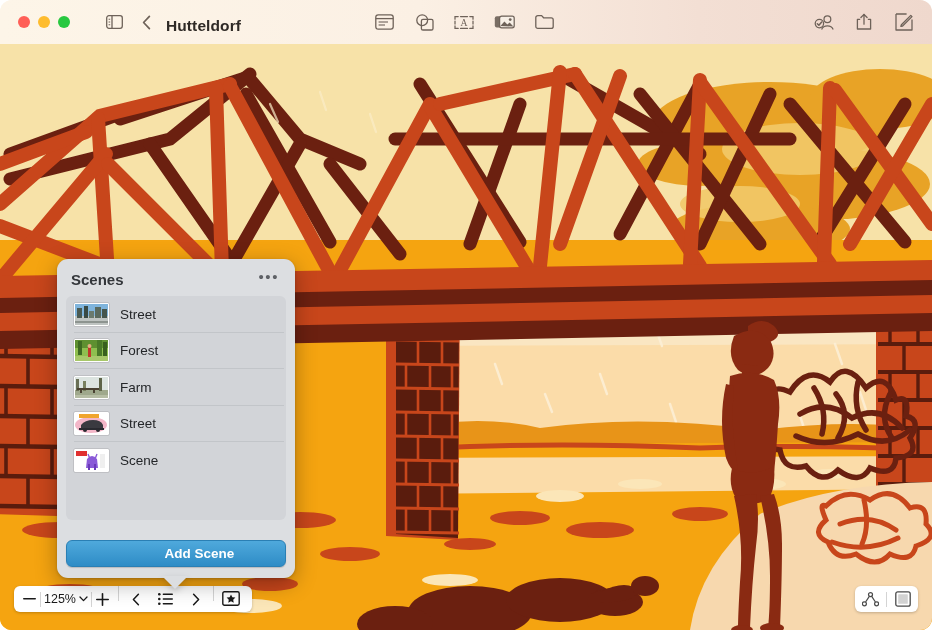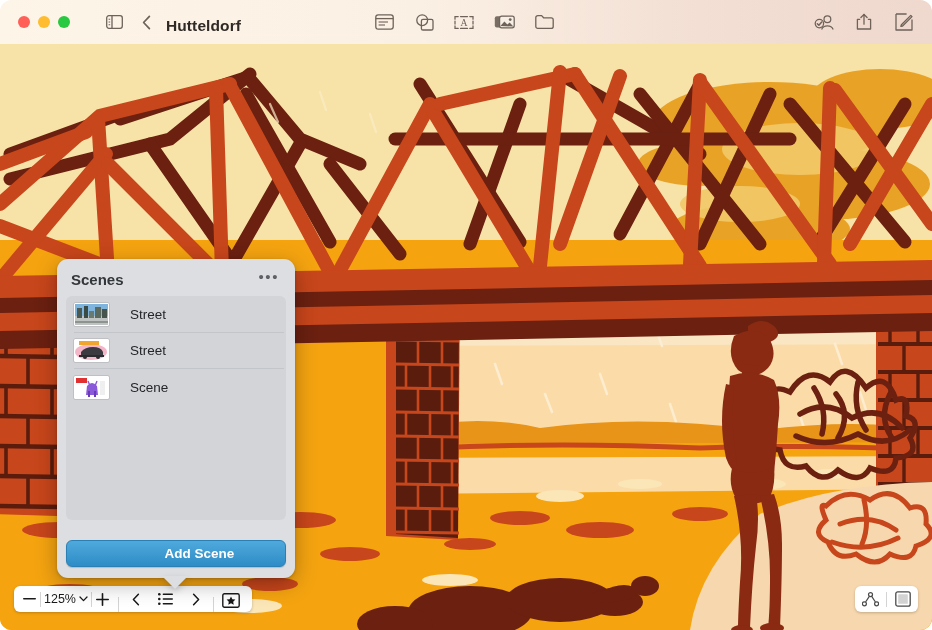--- a/index.html
+++ b/index.html
@@ -119,21 +119,21 @@
     width: 35px; height: 23px;
     background: #fff;
     border: 1px solid #fff;
     border-radius: 1px;
     box-shadow: 0 0 0 0.5px rgba(0,0,0,0.18);
     overflow: hidden;
     flex: none;
   }
   .thumb svg { display: block; }
   .scene-label {
-    margin-left: 21px;
+    margin-left: 11px;
     font-size: 13.5px; color: #242629;
   }
   .scene-row.selected .scene-label { color: #ffffff; }
   .add-scene {
     position: absolute;
     left: 9px; bottom: 11px;
     width: 220px; height: 27px;
     border-radius: 6px;
     background: linear-gradient(to bottom, #4FA9DC 0%, #2E8CC6 100%);
     border: 1px solid #2A7FB4;
@@ -145,21 +145,21 @@
   }
 
   
   .bottom-left-bar {
     position: absolute;
     left: 14px; top: 586px;
     height: 26px;
     background: #FFFFFF;
     border-radius: 6px;
     box-shadow: 0 1px 3px rgba(0,0,0,0.22);
-    display: flex; align-items: flex-end;
+    display: flex; align-items: flex-start;
     z-index: 50;
   }
   .zoom-group { display: flex; align-items: center; height: 26px; padding: 0 4px; }
   .zg-btn {
     width: 22px; height: 24px;
     display: flex; align-items: center; justify-content: center;
     color: #1A1A1A; cursor: default;
   }
   .zoom-value {
     display: flex; align-items: center; gap: 3px;
@@ -594,21 +594,52 @@
             <rect x="9" y="2" width="4" height="12" fill="#3A4A44"></rect>
             <rect x="20" y="3" width="6" height="11" fill="#5A6A5E"></rect>
             <rect x="27" y="5" width="5" height="9" fill="#45554C"></rect>
             <rect x="14" y="7" width="5" height="7" fill="#6A7A6E"></rect>
             <rect y="17" width="33" height="2" fill="#8D9490"></rect>
           </svg>
         </div>
         <div class="scene-label">Street</div>
       </div>
 
-
+      <div class="scene-row">
+        <div class="thumb">
+          <svg width="33" height="21" viewBox="0 0 33 21">
+            <rect width="33" height="21" fill="#8FBF4F"></rect>
+            <rect width="33" height="8" fill="#5E9030"></rect>
+            <rect x="3" y="1" width="4" height="14" fill="#3E6A22"></rect>
+            <rect x="22" y="0" width="5" height="16" fill="#4A7A28"></rect>
+            <rect x="28" y="2" width="4" height="14" fill="#38601E"></rect>
+            <rect y="16" width="33" height="5" fill="#A8C86A"></rect>
+            <rect x="13" y="6" width="3" height="11" fill="#C0392B"></rect>
+            <ellipse cx="14.5" cy="6" rx="2" ry="2" fill="#E0B080"></ellipse>
+          </svg>
+        </div>
+        <div class="scene-label">Forest</div>
+      </div>
+
+      <div class="scene-row">
+        <div class="thumb">
+          <svg width="33" height="21" viewBox="0 0 33 21">
+            <rect width="33" height="21" fill="#DCE4E0"></rect>
+            <rect y="13" width="33" height="8" fill="#9FA88C"></rect>
+            <rect x="1" y="2" width="3" height="12" fill="#6A7056"></rect>
+            <rect x="8" y="4" width="3" height="10" fill="#78805E"></rect>
+            <rect x="24" y="1" width="3" height="13" fill="#5E6448"></rect>
+            <rect x="2" y="11" width="22" height="2" fill="#4A4232"></rect>
+            <rect x="5" y="11" width="2" height="5" fill="#4A4232"></rect>
+            <rect x="18" y="11" width="2" height="5" fill="#4A4232"></rect>
+            <rect y="18" width="33" height="3" fill="#B6BDA4"></rect>
+          </svg>
+        </div>
+        <div class="scene-label">Farm</div>
+      </div>
 
 
       <div class="scene-row">
         <div class="thumb">
           <svg width="33" height="21" viewBox="0 0 33 21">
             <rect width="33" height="21" fill="#FFFFFF"></rect>
             <ellipse cx="16" cy="12" rx="16" ry="8" fill="#F3B6C8"></ellipse>
             <rect x="4" y="1" width="20" height="4" fill="#F0A52E"></rect>
             <path d="M6,12 q4,-5 12,-5 q8,0 10,5 l0,4 l-22,0 Z" fill="#3A3A40"></path>
             <rect x="4" y="15" width="25" height="2" fill="#2A2A30"></rect>

